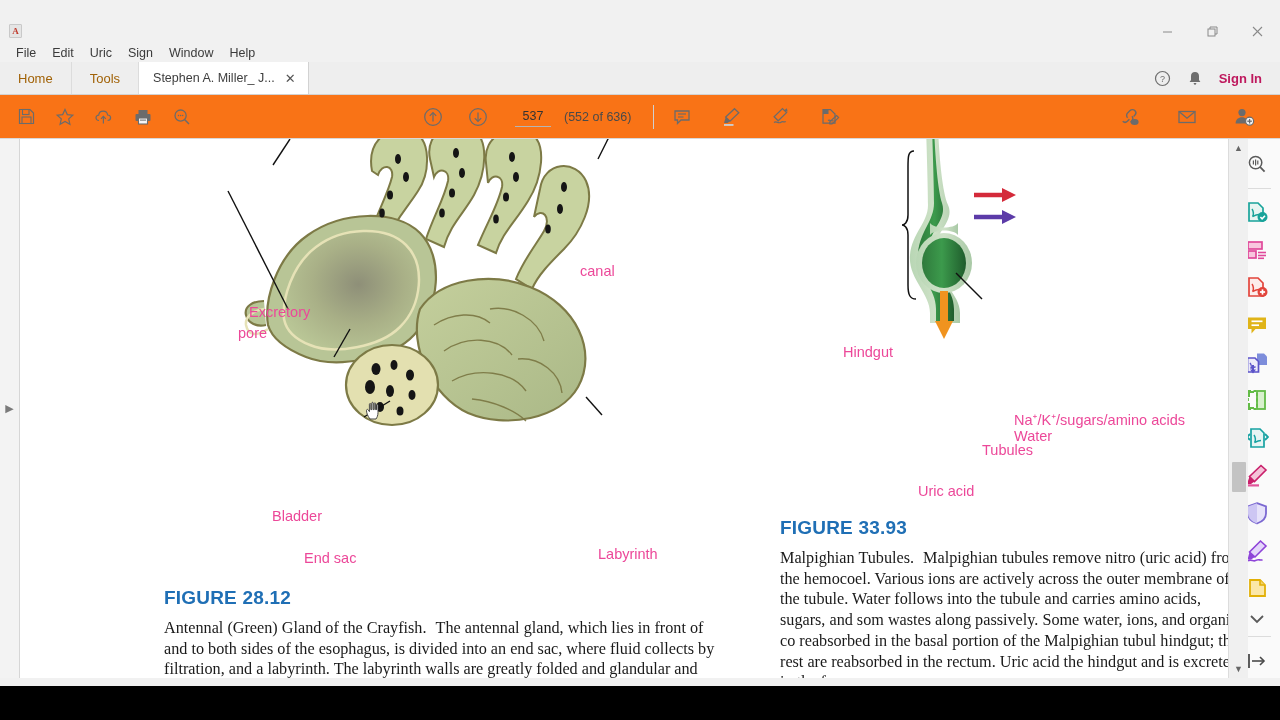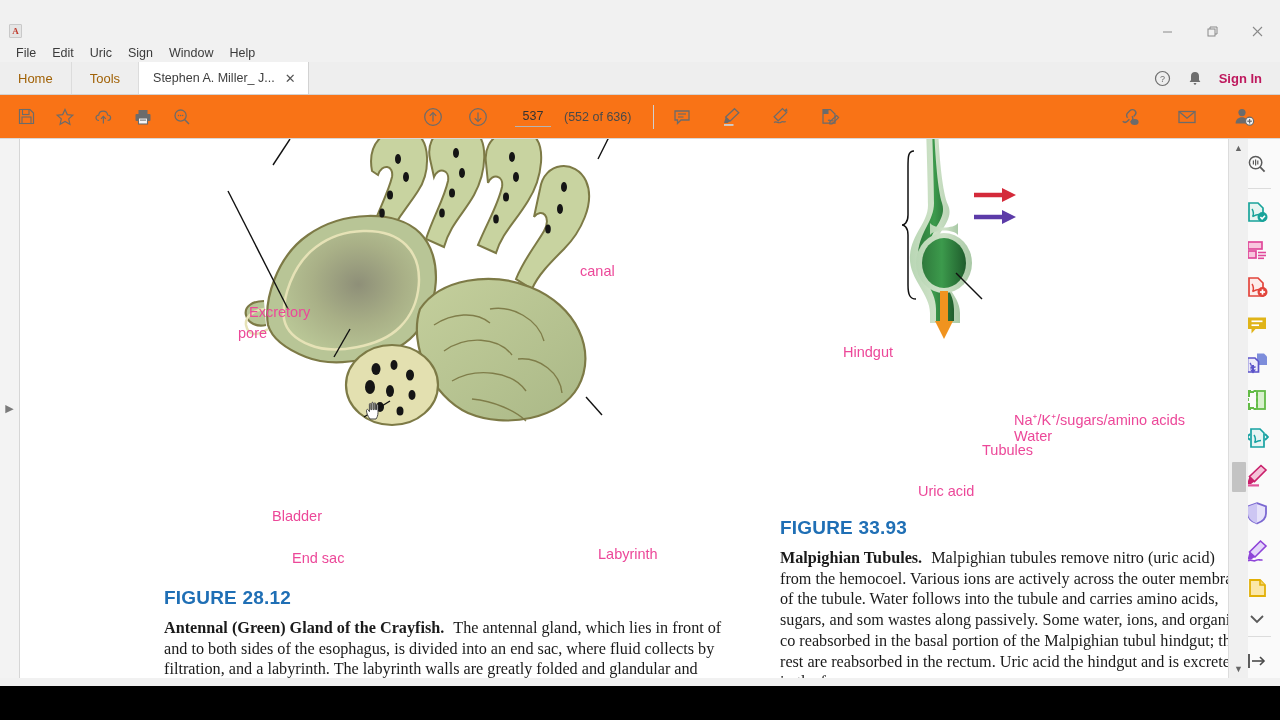--- a/index.html
+++ b/index.html
@@ -147,21 +147,21 @@
     font-size:14.5px; color:#ec4899; white-space:nowrap;
   }
   .fig-head {
     font-family:"Liberation Sans", sans-serif; font-weight:bold;
     font-size:19px; color:#1f6fb5; letter-spacing:0.2px;
   }
   .fig-body {
     font-family:"Liberation Serif", serif; font-size:16.2px; color:#1a1a1a;
     line-height:1.28;
   }
-  .fig-body b { font-weight:bold; }
+  .fig-body b { font-weight:normal; }
   .cursor-hand {
     position:absolute; width:17px; height:19px; z-index:6;
   }
 </style>
 </head>
 <body>
 
 <div id="app">
 
   <div class="titlebar">
@@ -421,21 +421,21 @@
           <line x1="208" y1="62" x2="268" y2="180" stroke="#111" stroke-width="1.4"></line>
           <line x1="314" y1="228" x2="330" y2="200" stroke="#111" stroke-width="1.4"></line>
           <line x1="370" y1="272" x2="344" y2="288" stroke="#111" stroke-width="1.4"></line>
           <line x1="566" y1="268" x2="582" y2="286" stroke="#111" stroke-width="1.4"></line>
           <line x1="590" y1="6" x2="578" y2="30" stroke="#111" stroke-width="1.4"></line>
         </svg>
 
         <div class="fig-label" style="left:193px; top:165px;margin-left:36px;">Excretory</div>
         <div class="fig-label" style="left:218px; top:186px;">pore</div>
         <div class="fig-label" style="left:252px; top:369px;">Bladder</div>
-        <div class="fig-label" style="left:272px; top:411px;">End sac</div>
+        <div class="fig-label" style="left:284px; top:411px;">End sac</div>
         <div class="fig-label" style="left:578px; top:407px;">Labyrinth</div>
         <div class="fig-label" style="left:560px; top:124px;">canal</div>
 
         <svg class="cursor-hand" style="left:345px; top:262px;" viewBox="0 0 17 19">
           <path d="M5 18 C2.5 15 1.5 11.5 1.5 9.5 C1.5 8.3 2.8 8 3.4 9 L4.4 10.6 L4.4 3.2 C4.4 2.3 5.8 2.3 5.8 3.2 L5.8 8.6 L6.8 8.6 L6.8 2 C6.8 1.1 8.2 1.1 8.2 2 L8.2 8.6 L9.2 8.6 L9.2 2.5 C9.2 1.6 10.6 1.6 10.6 2.5 L10.6 8.6 L11.6 8.6 L11.6 4 C11.6 3.1 13 3.1 13 4 L13 11.5 C13 14.5 12 16.5 11 18 Z" fill="#ffffff" stroke="#333" stroke-width="0.9"></path>
         </svg>
 
         <div style="position:absolute; left:144px; top:448px; width:566px;">
           <div class="fig-head">FIGURE 28.12</div>
           <div class="fig-body" style="margin-top:9px;">

